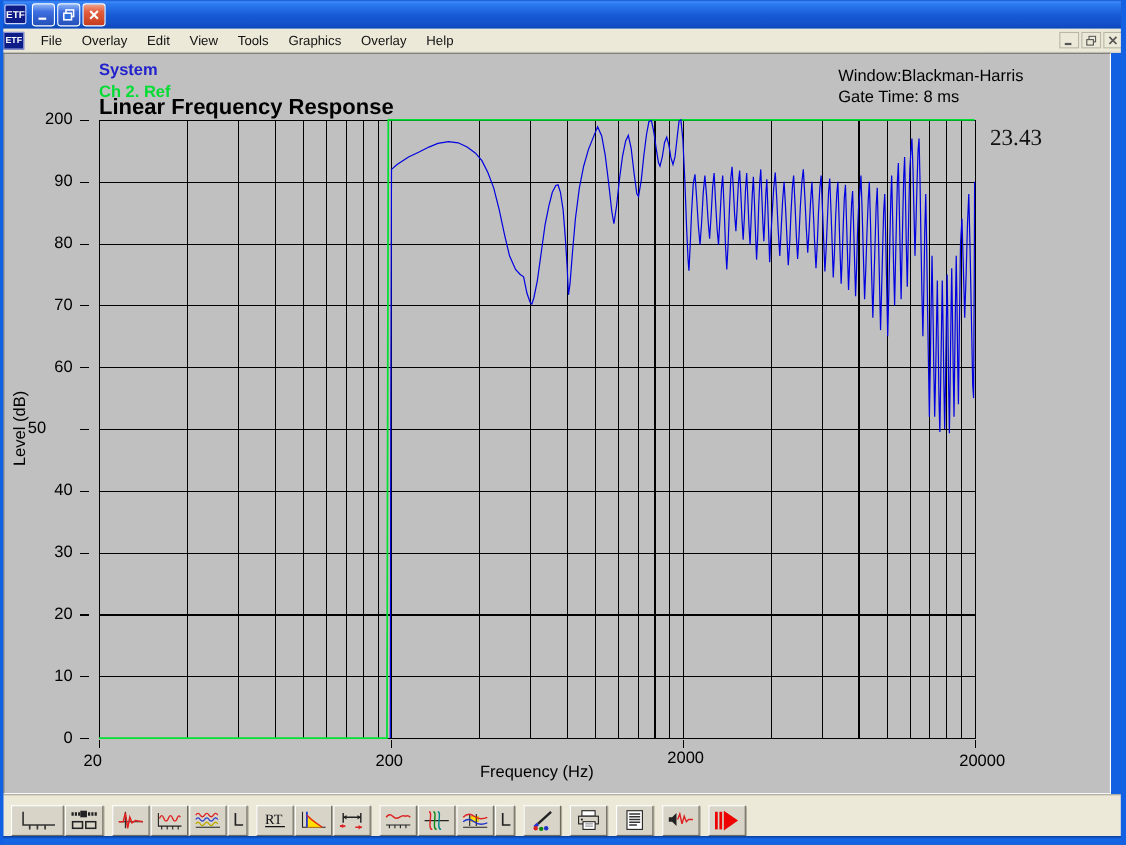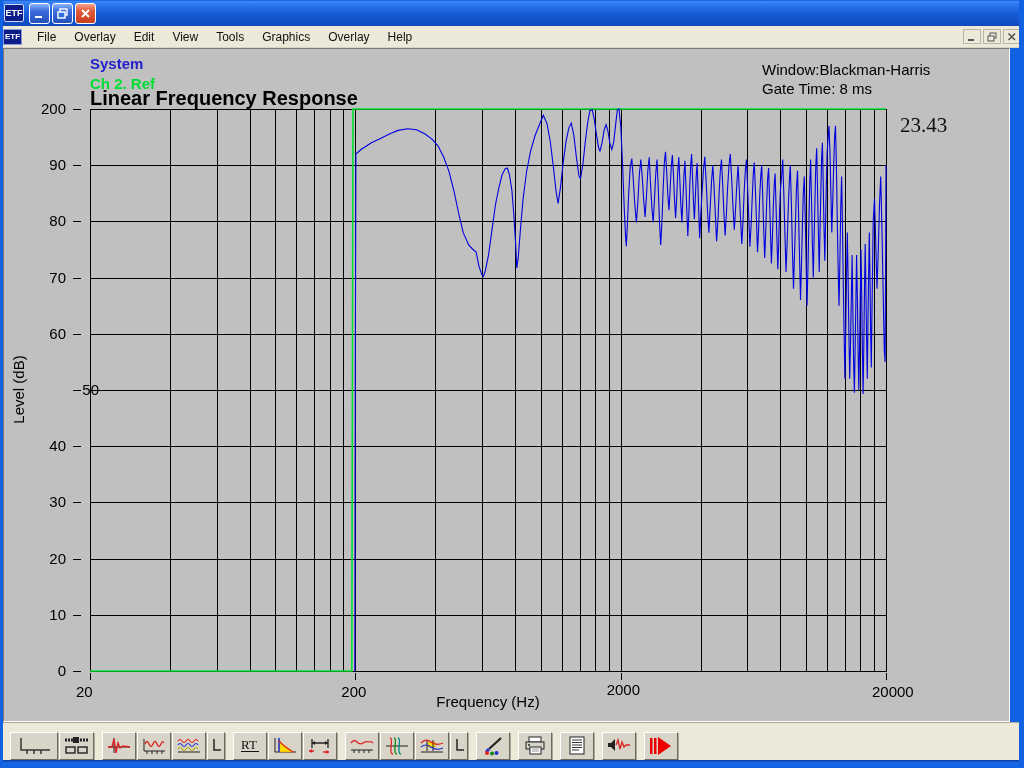--- a/index.html
+++ b/index.html
@@ -188,21 +188,21 @@
       <div class="plot-title chart-label">Linear Frequency Response</div>
       <div class="readout">23.43</div>
       <div class="ylabel chart-label">Level (dB)</div>
       <div class="xlabel chart-label">Frequency (Hz)</div>
       <div id="tick-labels">
           <span class="tick-label" style="right: 943px; top: 613px;">0</span>
           <span class="tick-label" style="right: 943px; top: 556.8px;">10</span>
           <span class="tick-label" style="right: 943px; top: 500.6px;">20</span>
           <span class="tick-label" style="right: 943px; top: 444.4px;">30</span>
           <span class="tick-label" style="right: 943px; top: 388.2px;">40</span>
-          <span class="tick-label" style="right: 910px; top: 332px;">50</span>
+          <span class="tick-label" style="right: 967px; top: 332px;">50</span>
           <span class="tick-label" style="right: 943px; top: 275.8px;">60</span>
           <span class="tick-label" style="right: 943px; top: 219.6px;">70</span>
           <span class="tick-label" style="right: 943px; top: 163.4px;">80</span>
           <span class="tick-label" style="right: 943px; top: 107.2px;">90</span>
           <span class="tick-label" style="right: 943px; top: 51px;">200</span>
           <span class="tick-label" style="left: 72px; top: 634px; width: 60px;">20</span>
           <span class="tick-label" style="left: 337.333px; top: 634px; width: 60px;">200</span>
           <span class="tick-label" style="left: 602.667px; top: 632px; width: 60px;">2000</span>
           <span class="tick-label" style="left: 868px; top: 634px; width: 60px;">20000</span>
         </div>

